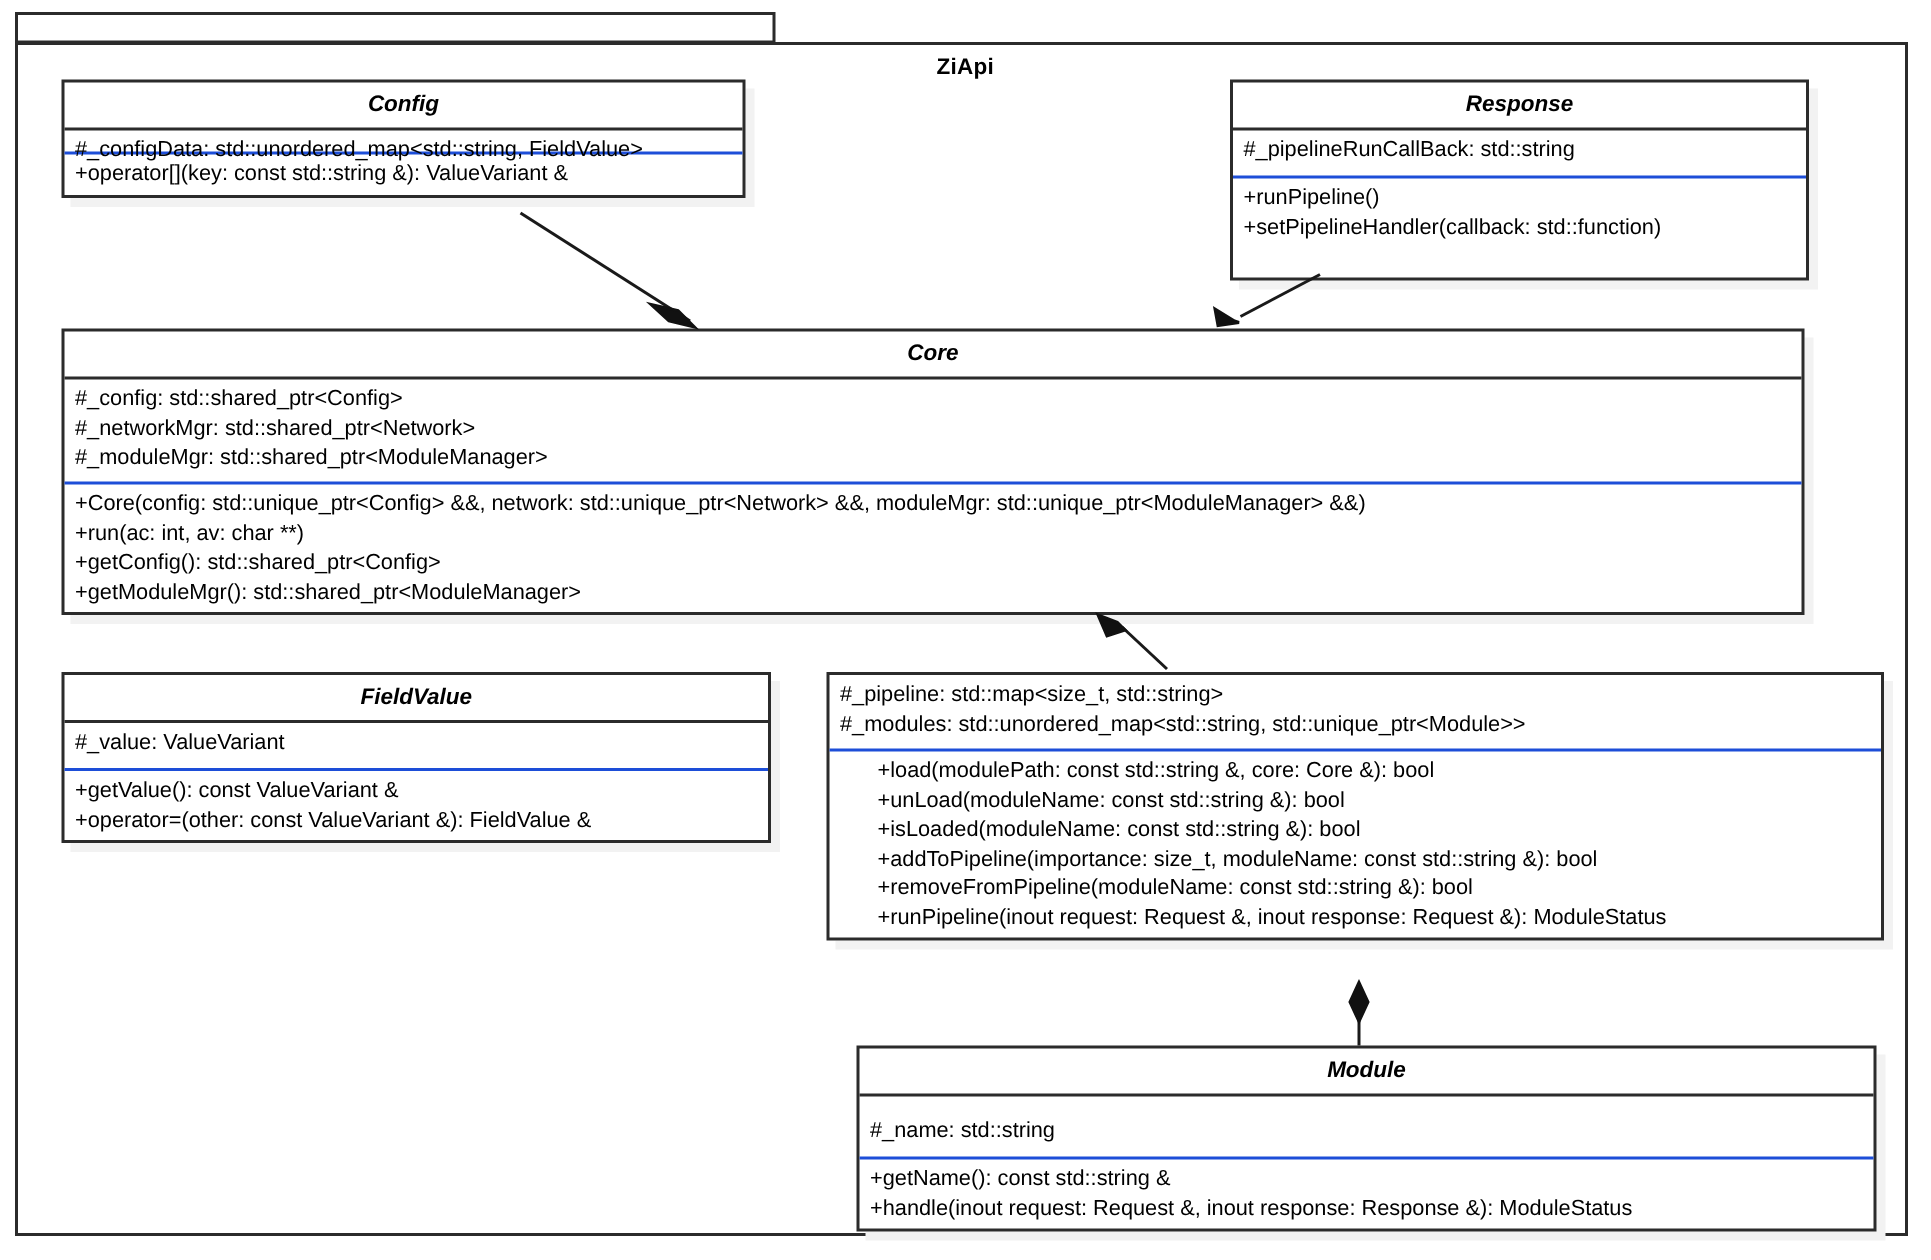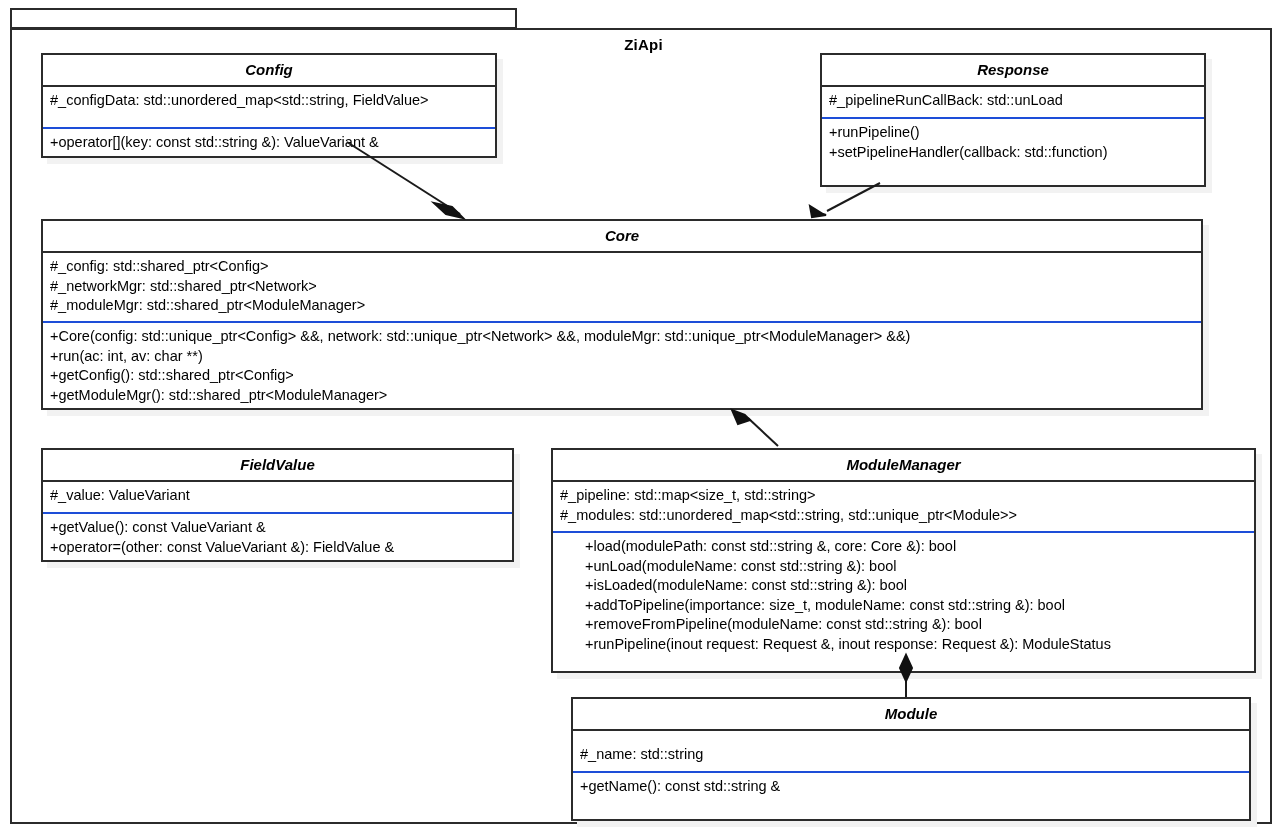--- a/index.html
+++ b/index.html
@@ -99,32 +99,32 @@
 <body>
 
 <div id="canvas">
 
   <div class="pkg-tab"></div>
   <div class="pkg-body"></div>
   <div class="pkg-label">ZiApi</div>
 
   <div class="uml-class" id="cls-config" style="left:41px; top:53px; width:456px;">
     <div class="uml-title">Config</div>
-    <div class="uml-section" style="height:40px;">
+    <div class="uml-section" style="height:14px;">
       <div class="uml-line">#_configData: std::unordered_map&lt;std::string, FieldValue&gt;</div>
     </div>
     <div class="uml-section" style="height:29px;">
       <div class="uml-line">+operator[](key: const std::string &amp;): ValueVariant &amp;</div>
     </div>
   </div>
 
   <div class="uml-class" id="cls-network" style="left:820px; top:53px; width:386px;">
     <div class="uml-title">Response</div>
     <div class="uml-section" style="height:30px;">
-      <div class="uml-line">#_pipelineRunCallBack: std::unLoad</div>
+      <div class="uml-line">#_pipelineRunCallBack: std::string</div>
     </div>
     <div class="uml-section" style="height:68px;">
       <div class="uml-line">+runPipeline()</div>
       <div class="uml-line">+setPipelineHandler(callback: std::function)</div>
     </div>
   </div>
 
   <div class="uml-class" id="cls-fieldvalue" style="left:41px; top:448px; width:473px;">
     <div class="uml-title">FieldValue</div>
     <div class="uml-section" style="height:30px;">
@@ -145,42 +145,42 @@
     </div>
     <div class="uml-section" style="height:87px;">
       <div class="uml-line">+Core(config: std::unique_ptr&lt;Config&gt; &amp;&amp;, network: std::unique_ptr&lt;Network&gt; &amp;&amp;, moduleMgr: std::unique_ptr&lt;ModuleManager&gt; &amp;&amp;)</div>
       <div class="uml-line">+run(ac: int, av: char **)</div>
       <div class="uml-line">+getConfig(): std::shared_ptr&lt;Config&gt;</div>
       <div class="uml-line">+getModuleMgr(): std::shared_ptr&lt;ModuleManager&gt;</div>
     </div>
   </div>
 
   <div class="uml-class" id="cls-modulemanager" style="left:551px; top:448px; width:705px;">
-    <div class="uml-title">ModuleManager</div>
     <div class="uml-section" style="height:49px;">
       <div class="uml-line">#_pipeline: std::map&lt;size_t, std::string&gt;</div>
       <div class="uml-line">#_modules: std::unordered_map&lt;std::string, std::unique_ptr&lt;Module&gt;&gt;</div>
     </div>
-    <div class="uml-section" style="height:140px;padding-left:32px;">
+    <div class="uml-section" style="height:126px;padding-left:32px;">
       <div class="uml-line">+load(modulePath: const std::string &amp;, core: Core &amp;): bool</div>
       <div class="uml-line">+unLoad(moduleName: const std::string &amp;): bool</div>
       <div class="uml-line">+isLoaded(moduleName: const std::string &amp;): bool</div>
       <div class="uml-line">+addToPipeline(importance: size_t, moduleName: const std::string &amp;): bool</div>
       <div class="uml-line">+removeFromPipeline(moduleName: const std::string &amp;): bool</div>
       <div class="uml-line">+runPipeline(inout request: Request &amp;, inout response: Request &amp;): ModuleStatus</div>
     </div>
   </div>
 
   <div class="uml-class" id="cls-module" style="left:571px; top:697px; width:680px;">
     <div class="uml-title">Module</div>
     <div class="uml-section" style="height:30px;margin-top:10px;">
       <div class="uml-line">#_name: std::string</div>
     </div>
     <div class="uml-section" style="height:48px;">
       <div class="uml-line">+getName(): const std::string &amp;</div>
+      <div class="uml-line">+handle(inout request: Request &amp;, inout response: Response &amp;): ModuleStatus</div>
     </div>
   </div>
 
   <svg class="edges" viewBox="0 0 1287 840" xmlns="http://www.w3.org/2000/svg">
 
     <g>
       <line x1="347" y1="142" x2="460" y2="214" stroke="#1a1a1a" stroke-width="2"></line>
       <polygon points="463,218 446,214 434,203 452,207" fill="#111111" stroke="#111111" stroke-width="2"></polygon>
     </g>
 

